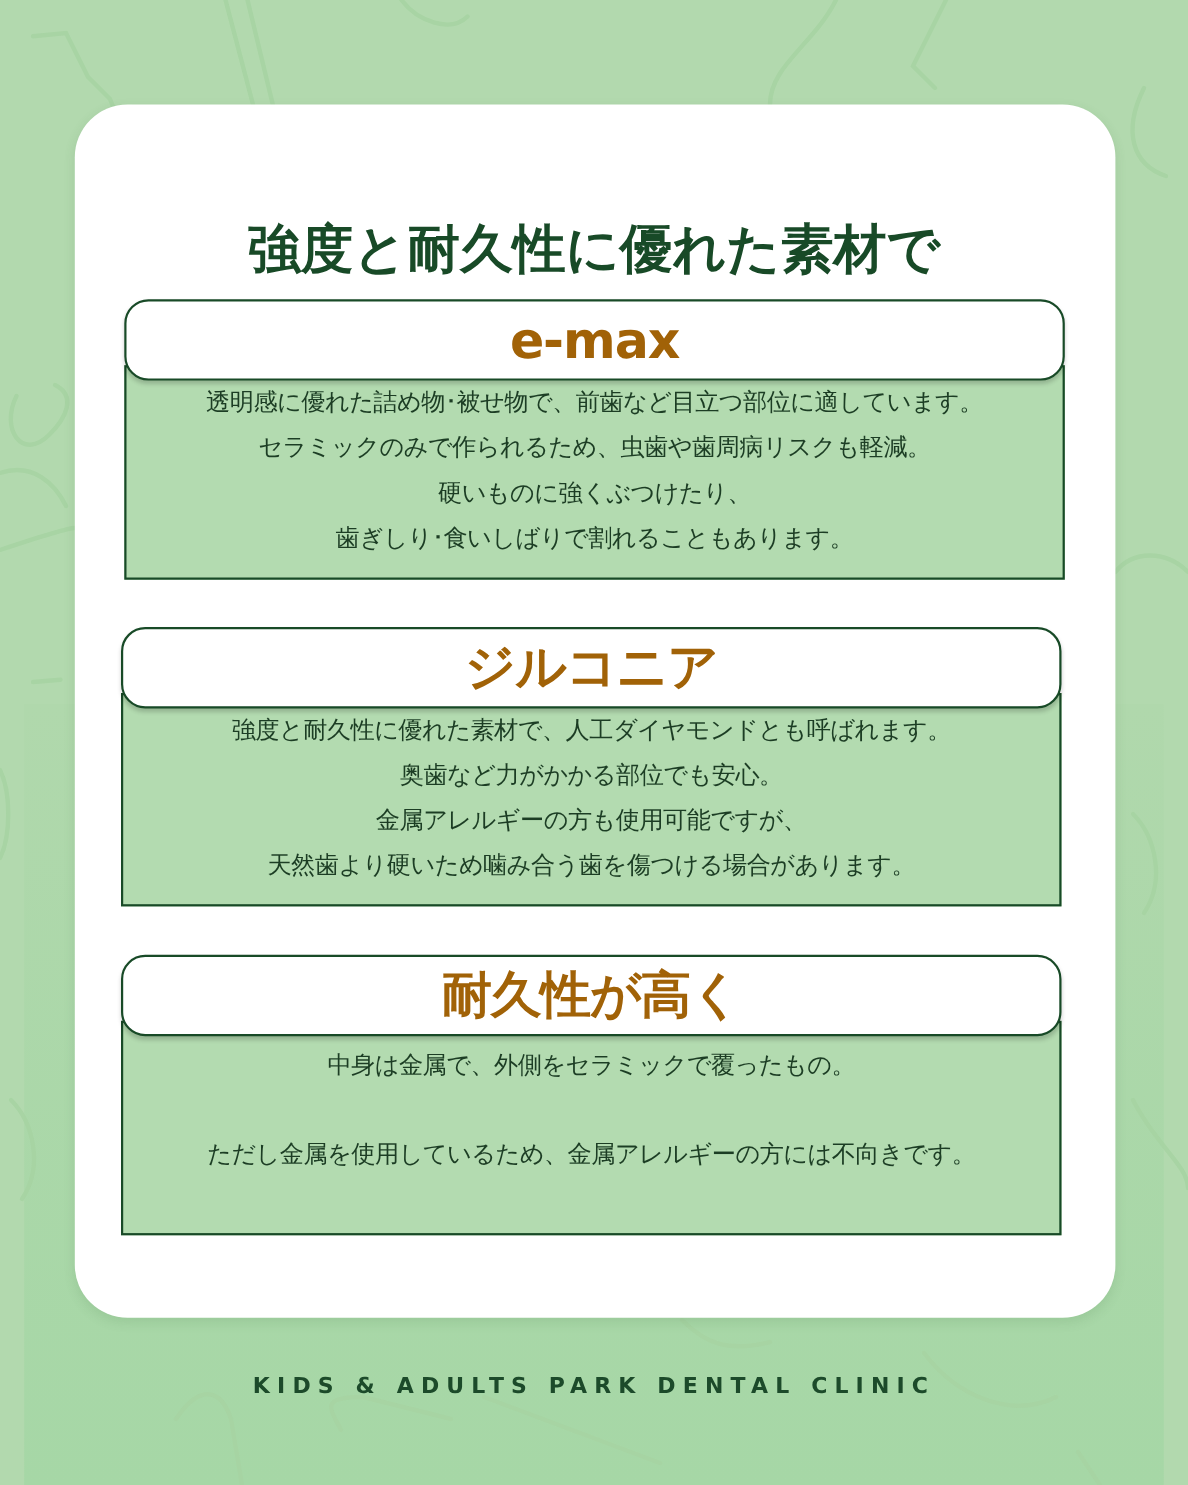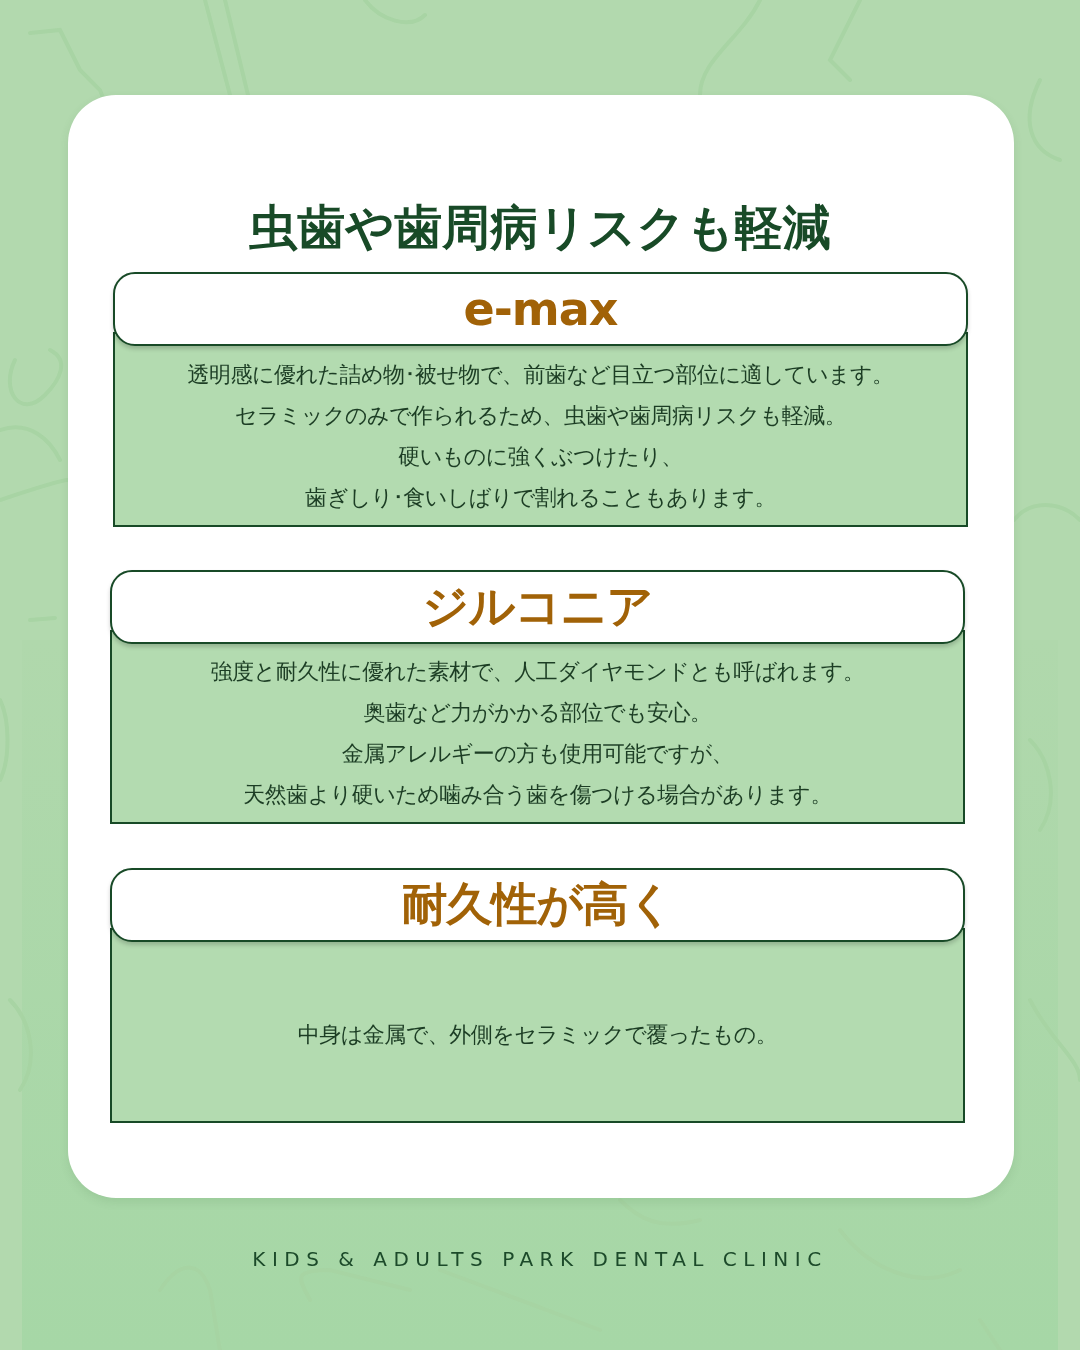--- a/index.html
+++ b/index.html
@@ -20,21 +20,21 @@
   }
   .title {
     position: absolute; left: 0; right: 0; top: 160px; text-align: center;
     font-size: 48px; font-weight: bold; color: #184a27; letter-spacing: 0;
     line-height: 70px;
   }
   .section { position: absolute; }
   .section .body {
     position: absolute; left: 0; right: 0; bottom: 0;
     background: #b3dbb0; border: 2px solid #184a27; box-sizing: border-box;
-    display: flex; flex-direction: column; justify-content: center; align-items: center;
+    display: flex; flex-direction: column; align-items: center;
   }
   .section .body p {
     margin: 0; font-size: 22px; line-height: 41px; color: #1c3d24; text-align: center;
     letter-spacing: -0.5px;
   }
   .section .head {
     position: absolute; left: 0; right: 0; top: 0; height: 74px;
     background: #ffffff; border: 2px solid #184a27; border-radius: 22px;
     box-sizing: border-box; box-shadow: 0 3px 4px rgba(0,0,0,0.18);
     display: flex; align-items: center; justify-content: center;
@@ -44,21 +44,21 @@
   }
   #s1 { left: 113px; top: 272px; width: 855px; height: 255px; }
   #s1 .body { top: 60px; padding-top: 12px; }
   #s2 { left: 110px; top: 570px; width: 855px; height: 254px; }
   #s2 .body { top: 60px; padding-top: 12px; }
   #s3 { left: 110px; top: 868px; width: 855px; height: 255px; }
   #s3 .body { top: 60px; padding-top: 18px; gap: 40px; }
   .footer {
     position: absolute; left: 0; right: 0; top: 1245px; text-align: center;
     font-family: "DejaVu Sans", sans-serif; font-size: 20px; color: #1c4a2a;
-    letter-spacing: 6.5px; font-weight: normal; line-height: 28px;
+    letter-spacing: 6.5px; font-weight: bold; line-height: 28px;
   }
 </style>
 </head>
 <body>
 
 <div class="bg-lower"></div>
 
 <svg class="bg-art" viewBox="0 0 1080 1350" fill="none" stroke="#a7d4a3" stroke-width="4" stroke-linecap="round" opacity="0.9">
   <path d="M30 33 L60 30 L80 70 L100 90 L112 120"></path>
   <path d="M205 0 L230 95"></path>
@@ -79,21 +79,21 @@
   <path d="M160 1290 C180 1260 200 1260 210 1290 L220 1350"></path>
   <path d="M310 1300 C300 1280 290 1270 330 1270 L410 1290"></path>
   <path d="M440 1270 L600 1330"></path>
   <path d="M620 1200 C640 1220 660 1230 700 1220"></path>
   <path d="M840 1230 C870 1270 920 1290 960 1270"></path>
   <path d="M980 1320 L1000 1350"></path>
 </svg>
 
 <div class="card"></div>
 
-<h1 class="title">虫歯や歯周病リスクも軽減</h1>
+<h1 class="title">強度と耐久性に優れた素材で</h1>
 
 <div class="section" id="s1">
   <div class="body">
     <p>透明感に優れた詰め物･被せ物で、前歯など目立つ部位に適しています。</p>
     <p>セラミックのみで作られるため、虫歯や歯周病リスクも軽減。</p>
     <p>硬いものに強くぶつけたり、</p>
     <p>歯ぎしり･食いしばりで割れることもあります。</p>
   </div>
   <div class="head">
     <span>e-max</span>
@@ -108,19 +108,20 @@
     <p>天然歯より硬いため噛み合う歯を傷つける場合があります。</p>
   </div>
   <div class="head">
     <span>ジルコニア</span>
   </div>
 </div>
 
 <div class="section" id="s3">
   <div class="body">
     <p>中身は金属で、外側をセラミックで覆ったもの。</p>
+    <p>ただし金属を使用しているため、金属アレルギーの方には不向きです。</p>
   </div>
   <div class="head">
     <span>耐久性が高く</span>
   </div>
 </div>
 
 <div class="footer">KIDS &amp; ADULTS PARK DENTAL CLINIC</div>
 
 </body></html>

